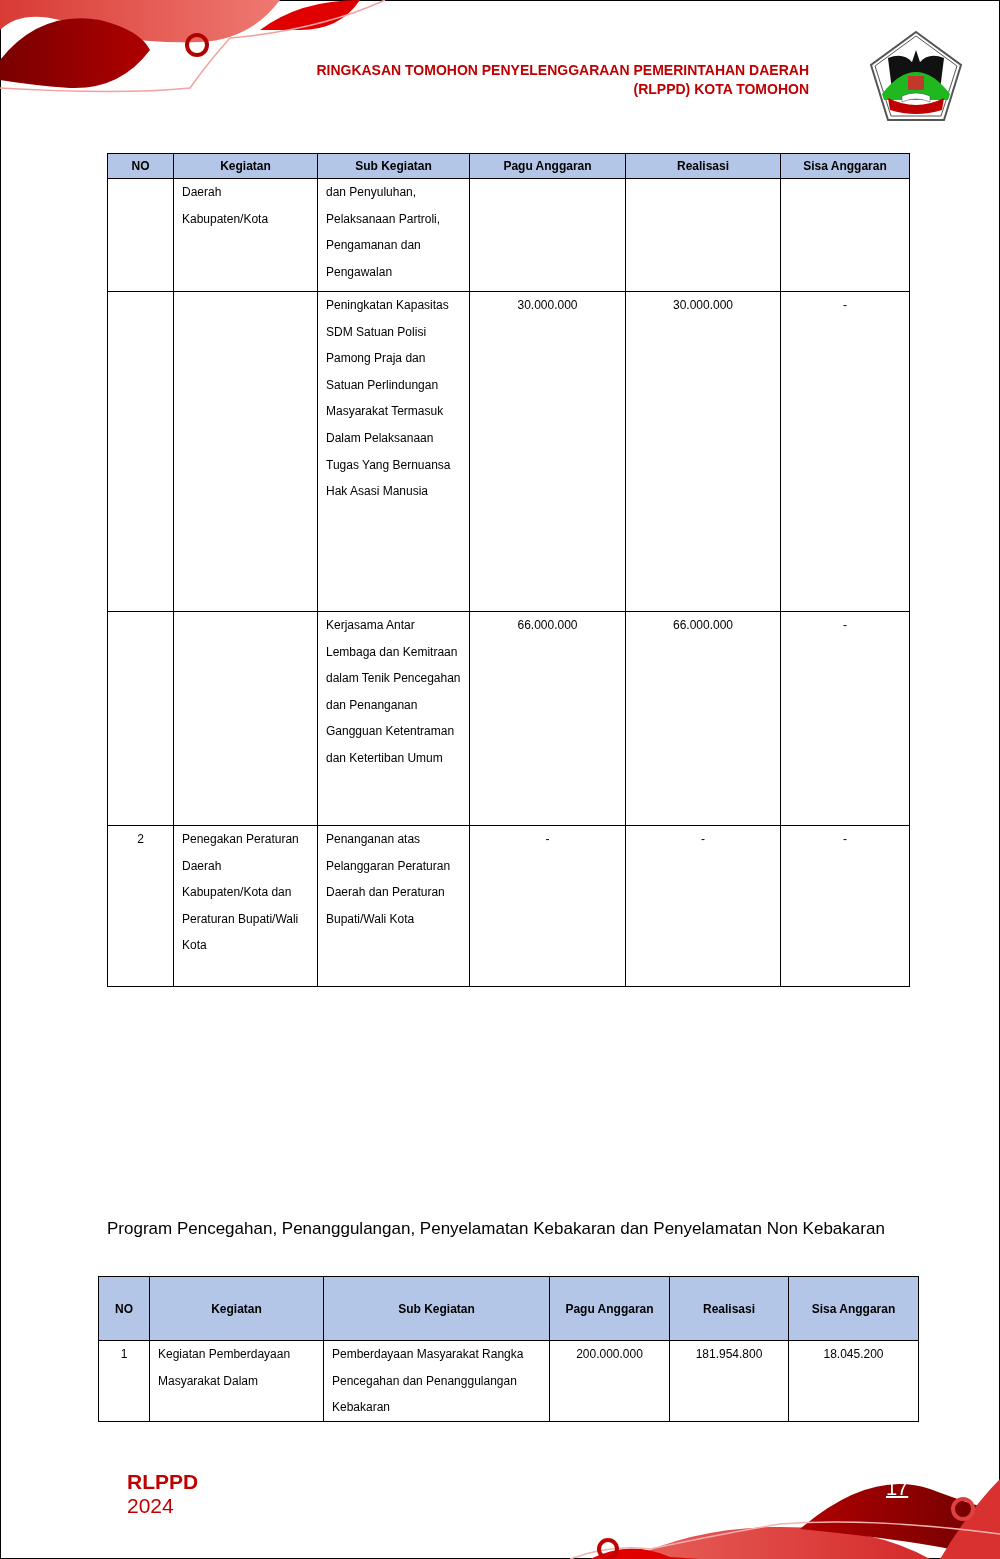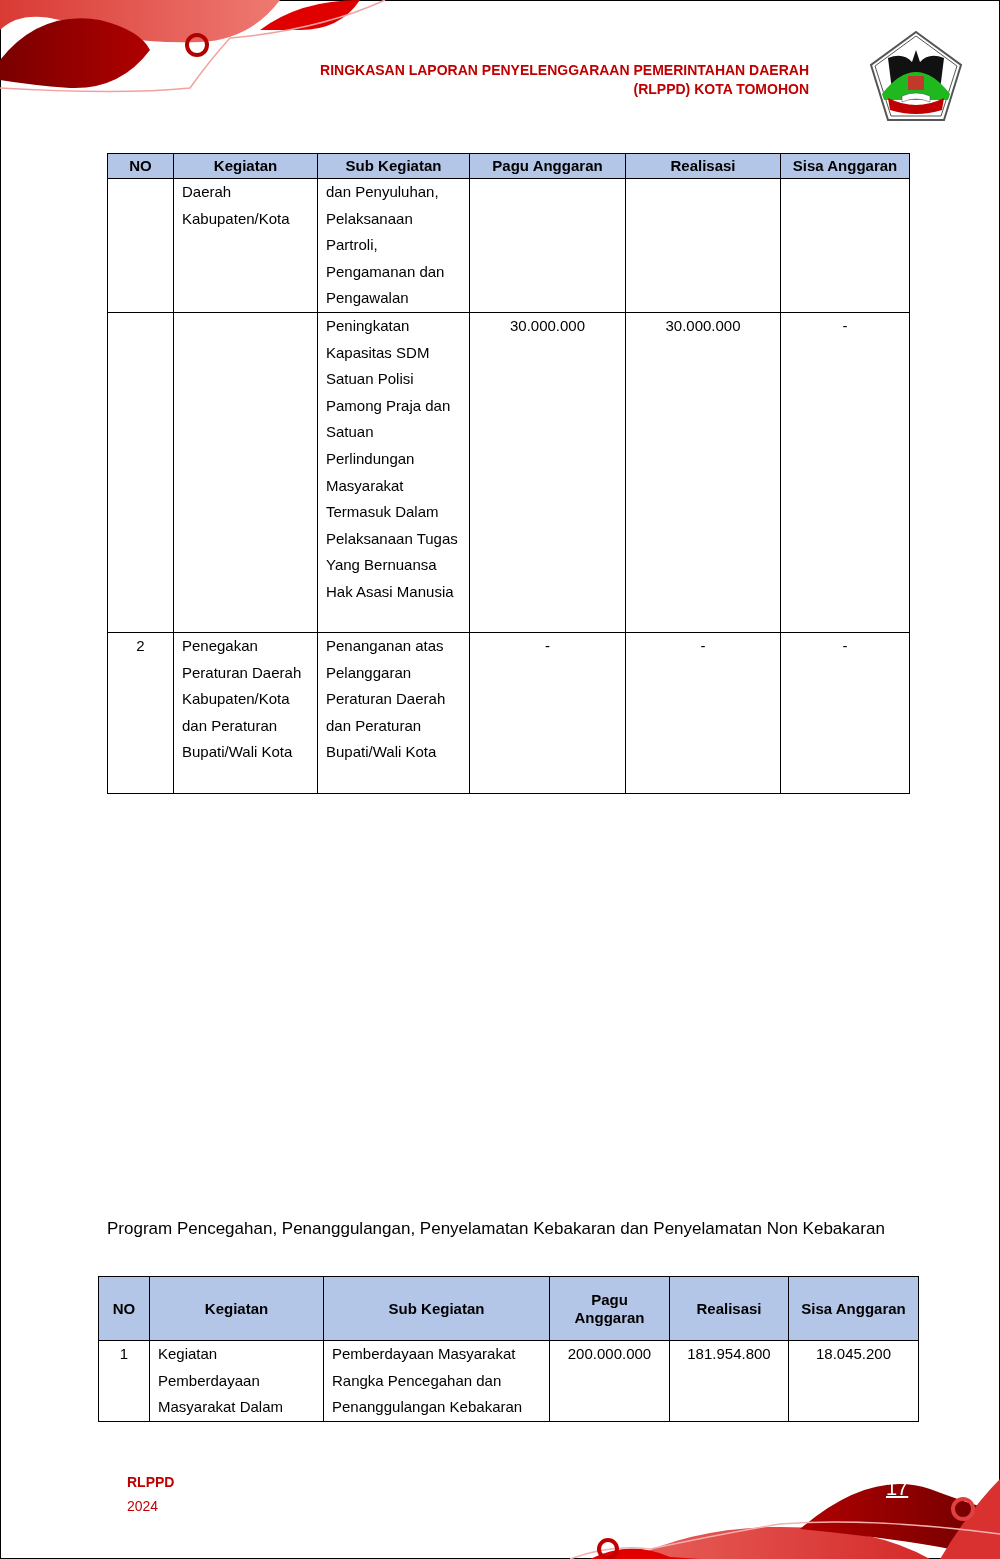--- a/index.html
+++ b/index.html
@@ -14,36 +14,36 @@
   .deco-top { position: absolute; left: 0; top: 0; width: 400px; height: 100px; }
   .deco-bottom { position: absolute; right: 0; bottom: 0; width: 430px; height: 110px; }
   .header-title {
     position: absolute; right: 191px; top: 61px; text-align: right;
     color: #c00000; font-weight: bold; font-size: 14px; line-height: 19px;
   }
   .logo { position: absolute; left: 868px; top: 30px; width: 96px; height: 94px; }
 
   table { border-collapse: collapse; position: absolute; table-layout: fixed; }
   td, th {
-    border: 1.5px solid #000; vertical-align: top; font-size: 15px;
+    border: 1.5px solid #000; vertical-align: top; font-size: 12px;
     line-height: 26.6px; padding: 0 8px; font-weight: normal;
   }
   th { background: #b4c6e7; font-weight: bold; text-align: center; line-height: 24px; }
   .c { text-align: center; }
 
   #t1 { left: 107px; top: 153px; width: 802px; }
   #t2 { left: 98px; top: 1276px; width: 820px; }
   #t2 th { height: 63px; vertical-align: middle; line-height: 18px; }
 
   .section-title {
     position: absolute; left: 107px; top: 1203px; width: 802px;
     font-size: 17px; line-height: 51px; text-align: justify;
     text-align-last: left;
   }
-  .footer-label { position: absolute; left: 127px; top: 1470px; color: #c00000; font-size: 14px; line-height: 24px; }
+  .footer-label { position: absolute; left: 127px; top: 1470px; color: #c00000; font-size: 21px; line-height: 24px; }
   .footer-label b { display: block; }
   .page-number { position: absolute; left: 886px; top: 1477px; color: #fff; font-size: 20px; text-decoration: underline; }
 </style>
 </head>
 <body>
 
 <div class="page-frame"></div>
 
 <svg class="deco-top" viewBox="0 0 400 100">
   <defs>
@@ -57,21 +57,21 @@
       </linearGradient>
   </defs>
   <path d="M0,0 L280,0 Q250,40 200,42 Q120,45 60,20 Q20,10 0,30 Z" fill="url(#g1)"></path>
   <path d="M0,60 Q40,10 100,20 Q140,30 150,50 Q120,90 70,88 Q30,85 0,80 Z" fill="url(#g2)"></path>
   <path d="M260,30 Q300,0 360,0 Q340,30 300,30 Z" fill="#e00000"></path>
   <path d="M0,88 Q120,95 190,88 Q210,60 230,38 Q320,30 385,0" fill="none" stroke="#f3a0a0" stroke-width="1.5"></path>
   <circle cx="197" cy="45" r="10" fill="none" stroke="#b00000" stroke-width="4"></circle>
 </svg>
 
 <div class="header-title">
-  <div>RINGKASAN LAPORAN PENYELENGGARAAN PEMERINTAHAN DAERAH</div>
+  <div>RINGKASAN TOMOHON PENYELENGGARAAN PEMERINTAHAN DAERAH</div>
   <div>(RLPPD) KOTA TOMOHON</div>
 </div>
 
 <svg class="logo" viewBox="0 0 96 94">
   <polygon points="48,2 93,35 76,90 20,90 3,35" fill="#fff" stroke="#555" stroke-width="2"></polygon>
   <polygon points="48,6 89,36 73,86 23,86 7,36" fill="none" stroke="#555" stroke-width="1"></polygon>
   <path d="M20,28 Q35,22 44,32 L48,20 L52,32 Q61,22 76,28 L72,60 L24,60 Z" fill="#111"></path>
   <path d="M14,64 Q48,20 82,64 L80,70 L16,70 Z" fill="#1fb81f"></path>
   <rect x="40" y="46" width="16" height="14" fill="#c0392b"></rect>
   <path d="M20,68 Q48,82 76,68 L74,80 Q48,88 22,80 Z" fill="#c00000"></path>
@@ -105,20 +105,28 @@
       <td class="c"></td>
       <td class="c"></td>
       <td class="c"></td>
     </tr>
     <tr style="height:320px">
       <td class="c"></td>
       <td></td>
       <td>Peningkatan Kapasitas SDM Satuan Polisi Pamong Praja dan Satuan Perlindungan Masyarakat Termasuk Dalam Pelaksanaan Tugas Yang Bernuansa Hak Asasi Manusia</td>
       <td class="c">30.000.000</td>
       <td class="c">30.000.000</td>
+      <td class="c">-</td>
+    </tr>
+    <tr style="height:214px">
+      <td class="c"></td>
+      <td></td>
+      <td>Kerjasama Antar Lembaga dan Kemitraan dalam Tenik Pencegahan dan Penanganan Gangguan Ketentraman dan Ketertiban Umum</td>
+      <td class="c">66.000.000</td>
+      <td class="c">66.000.000</td>
       <td class="c">-</td>
     </tr>
     <tr style="height:161px">
       <td class="c">2</td>
       <td>Penegakan Peraturan Daerah Kabupaten/Kota dan Peraturan Bupati/Wali Kota</td>
       <td>Penanganan atas Pelanggaran Peraturan Daerah dan Peraturan Bupati/Wali Kota</td>
       <td class="c">-</td>
       <td class="c">-</td>
       <td class="c">-</td>
     </tr>

